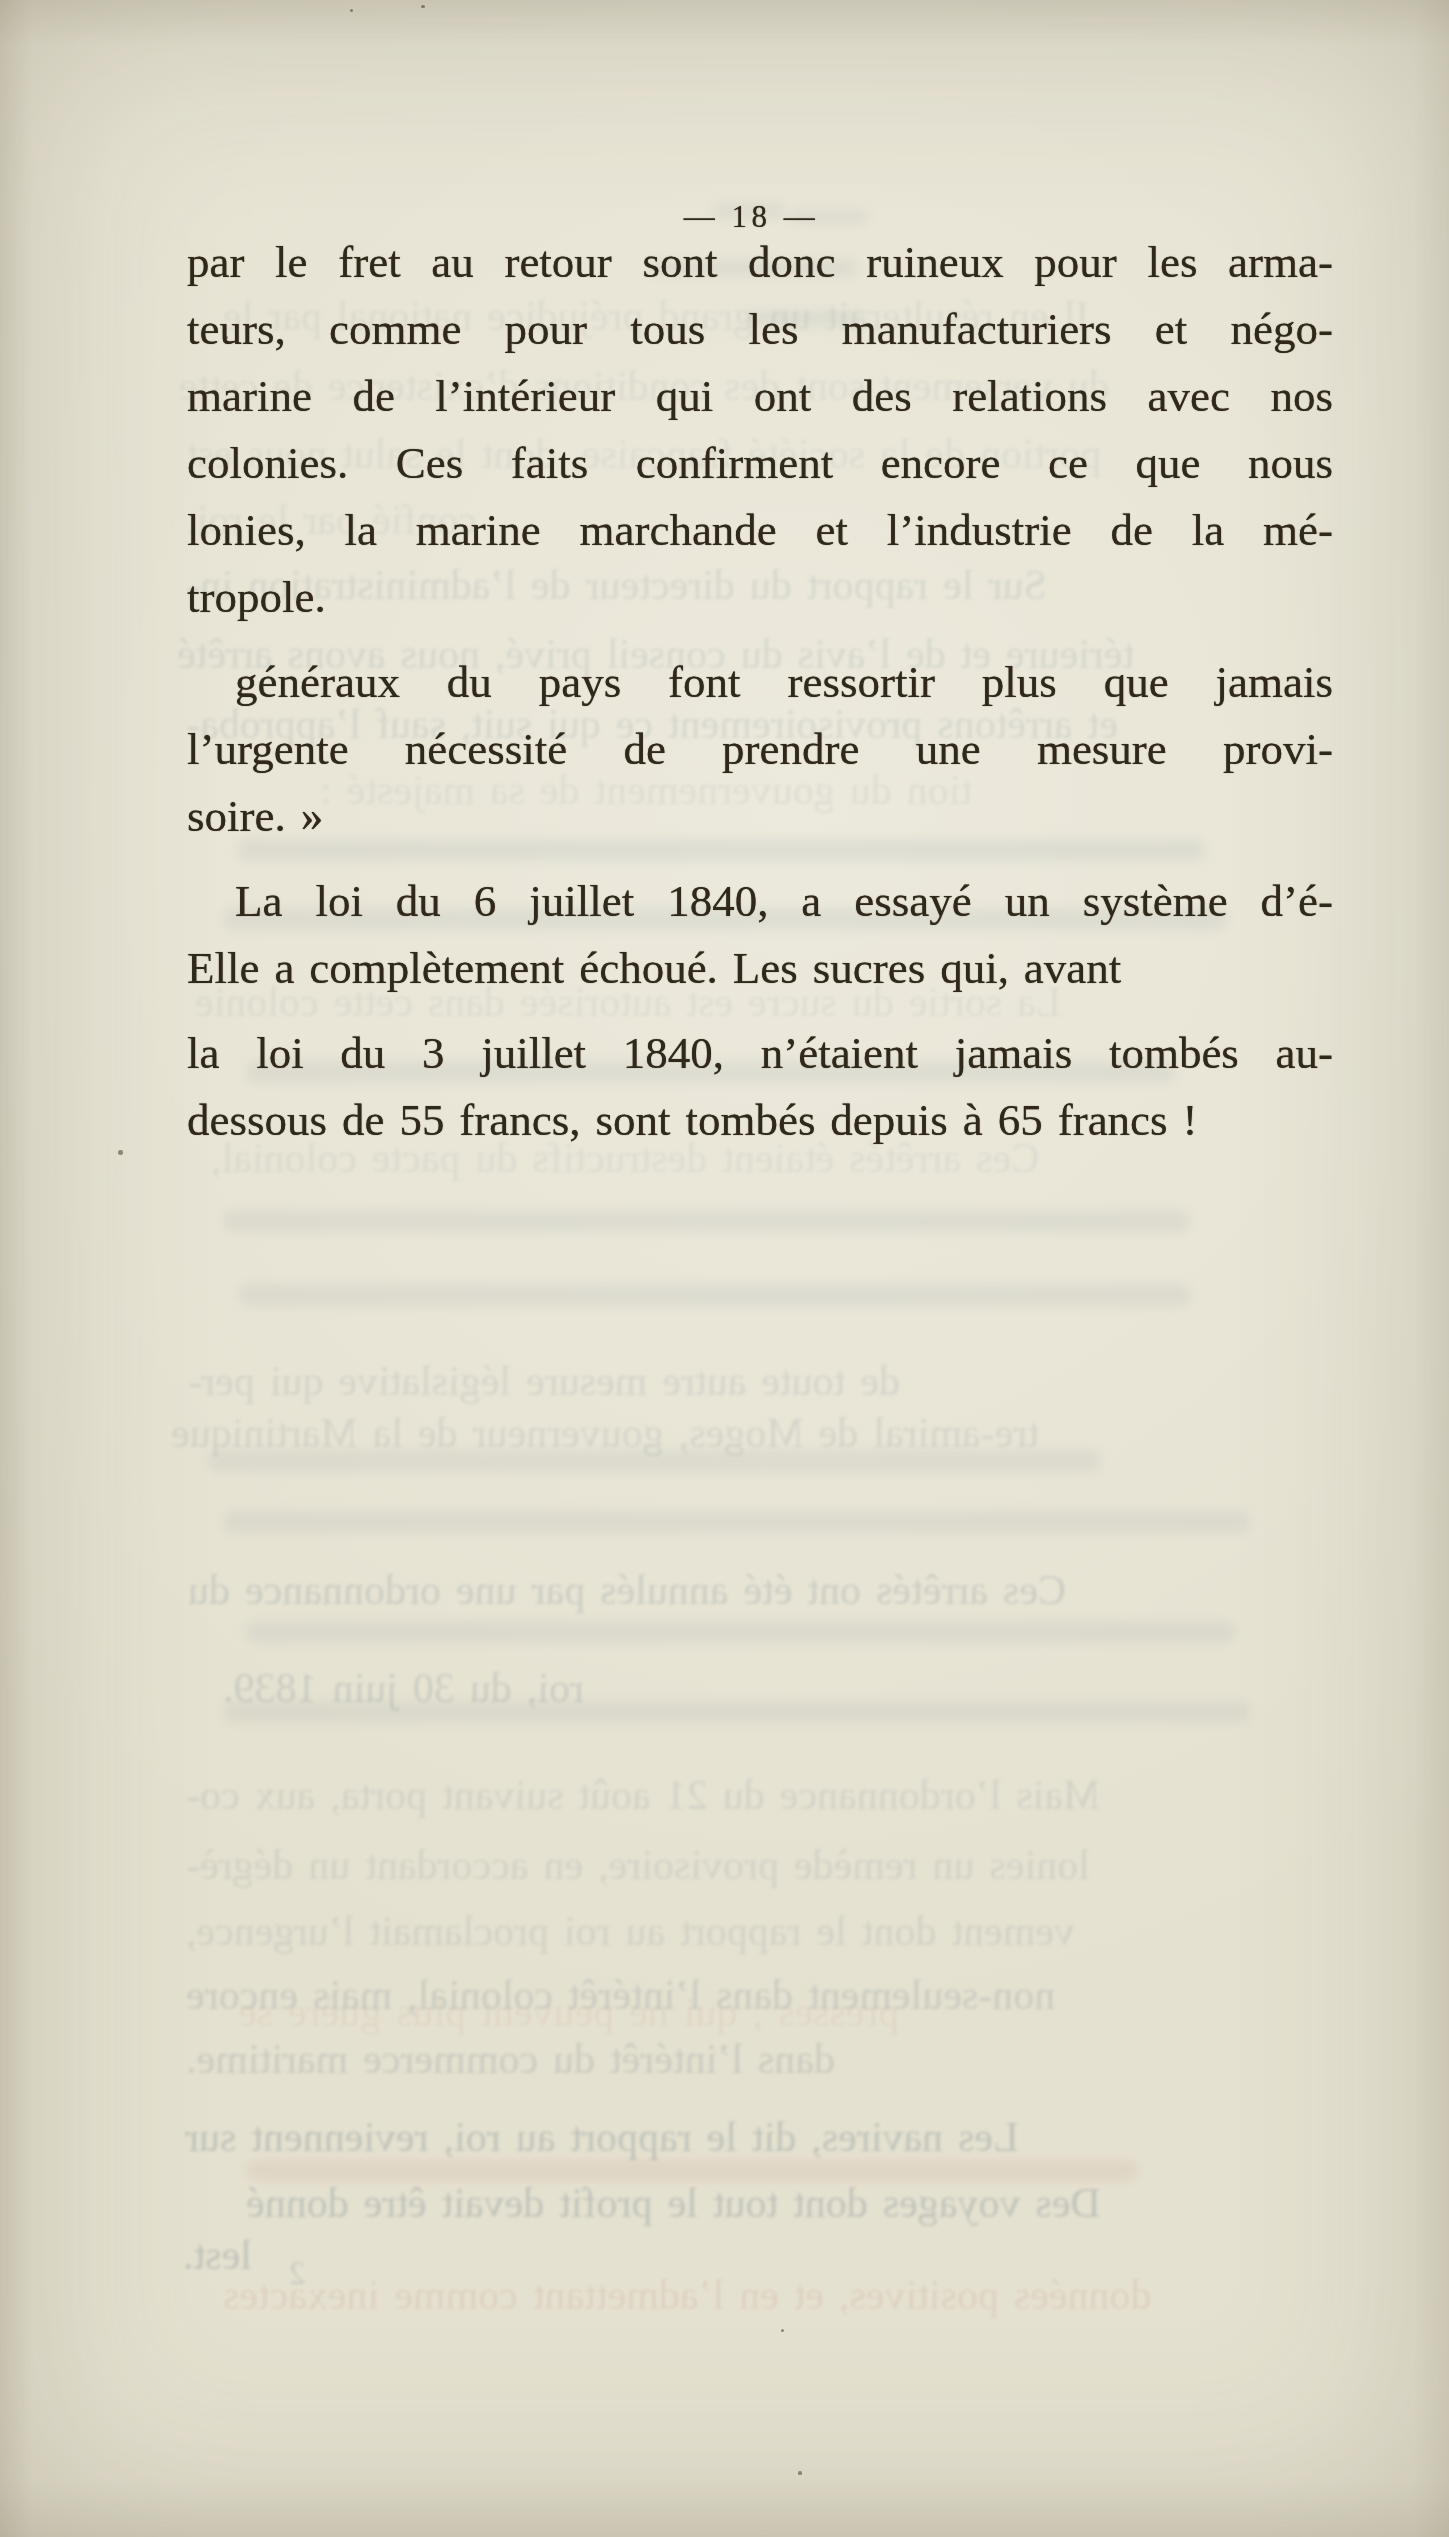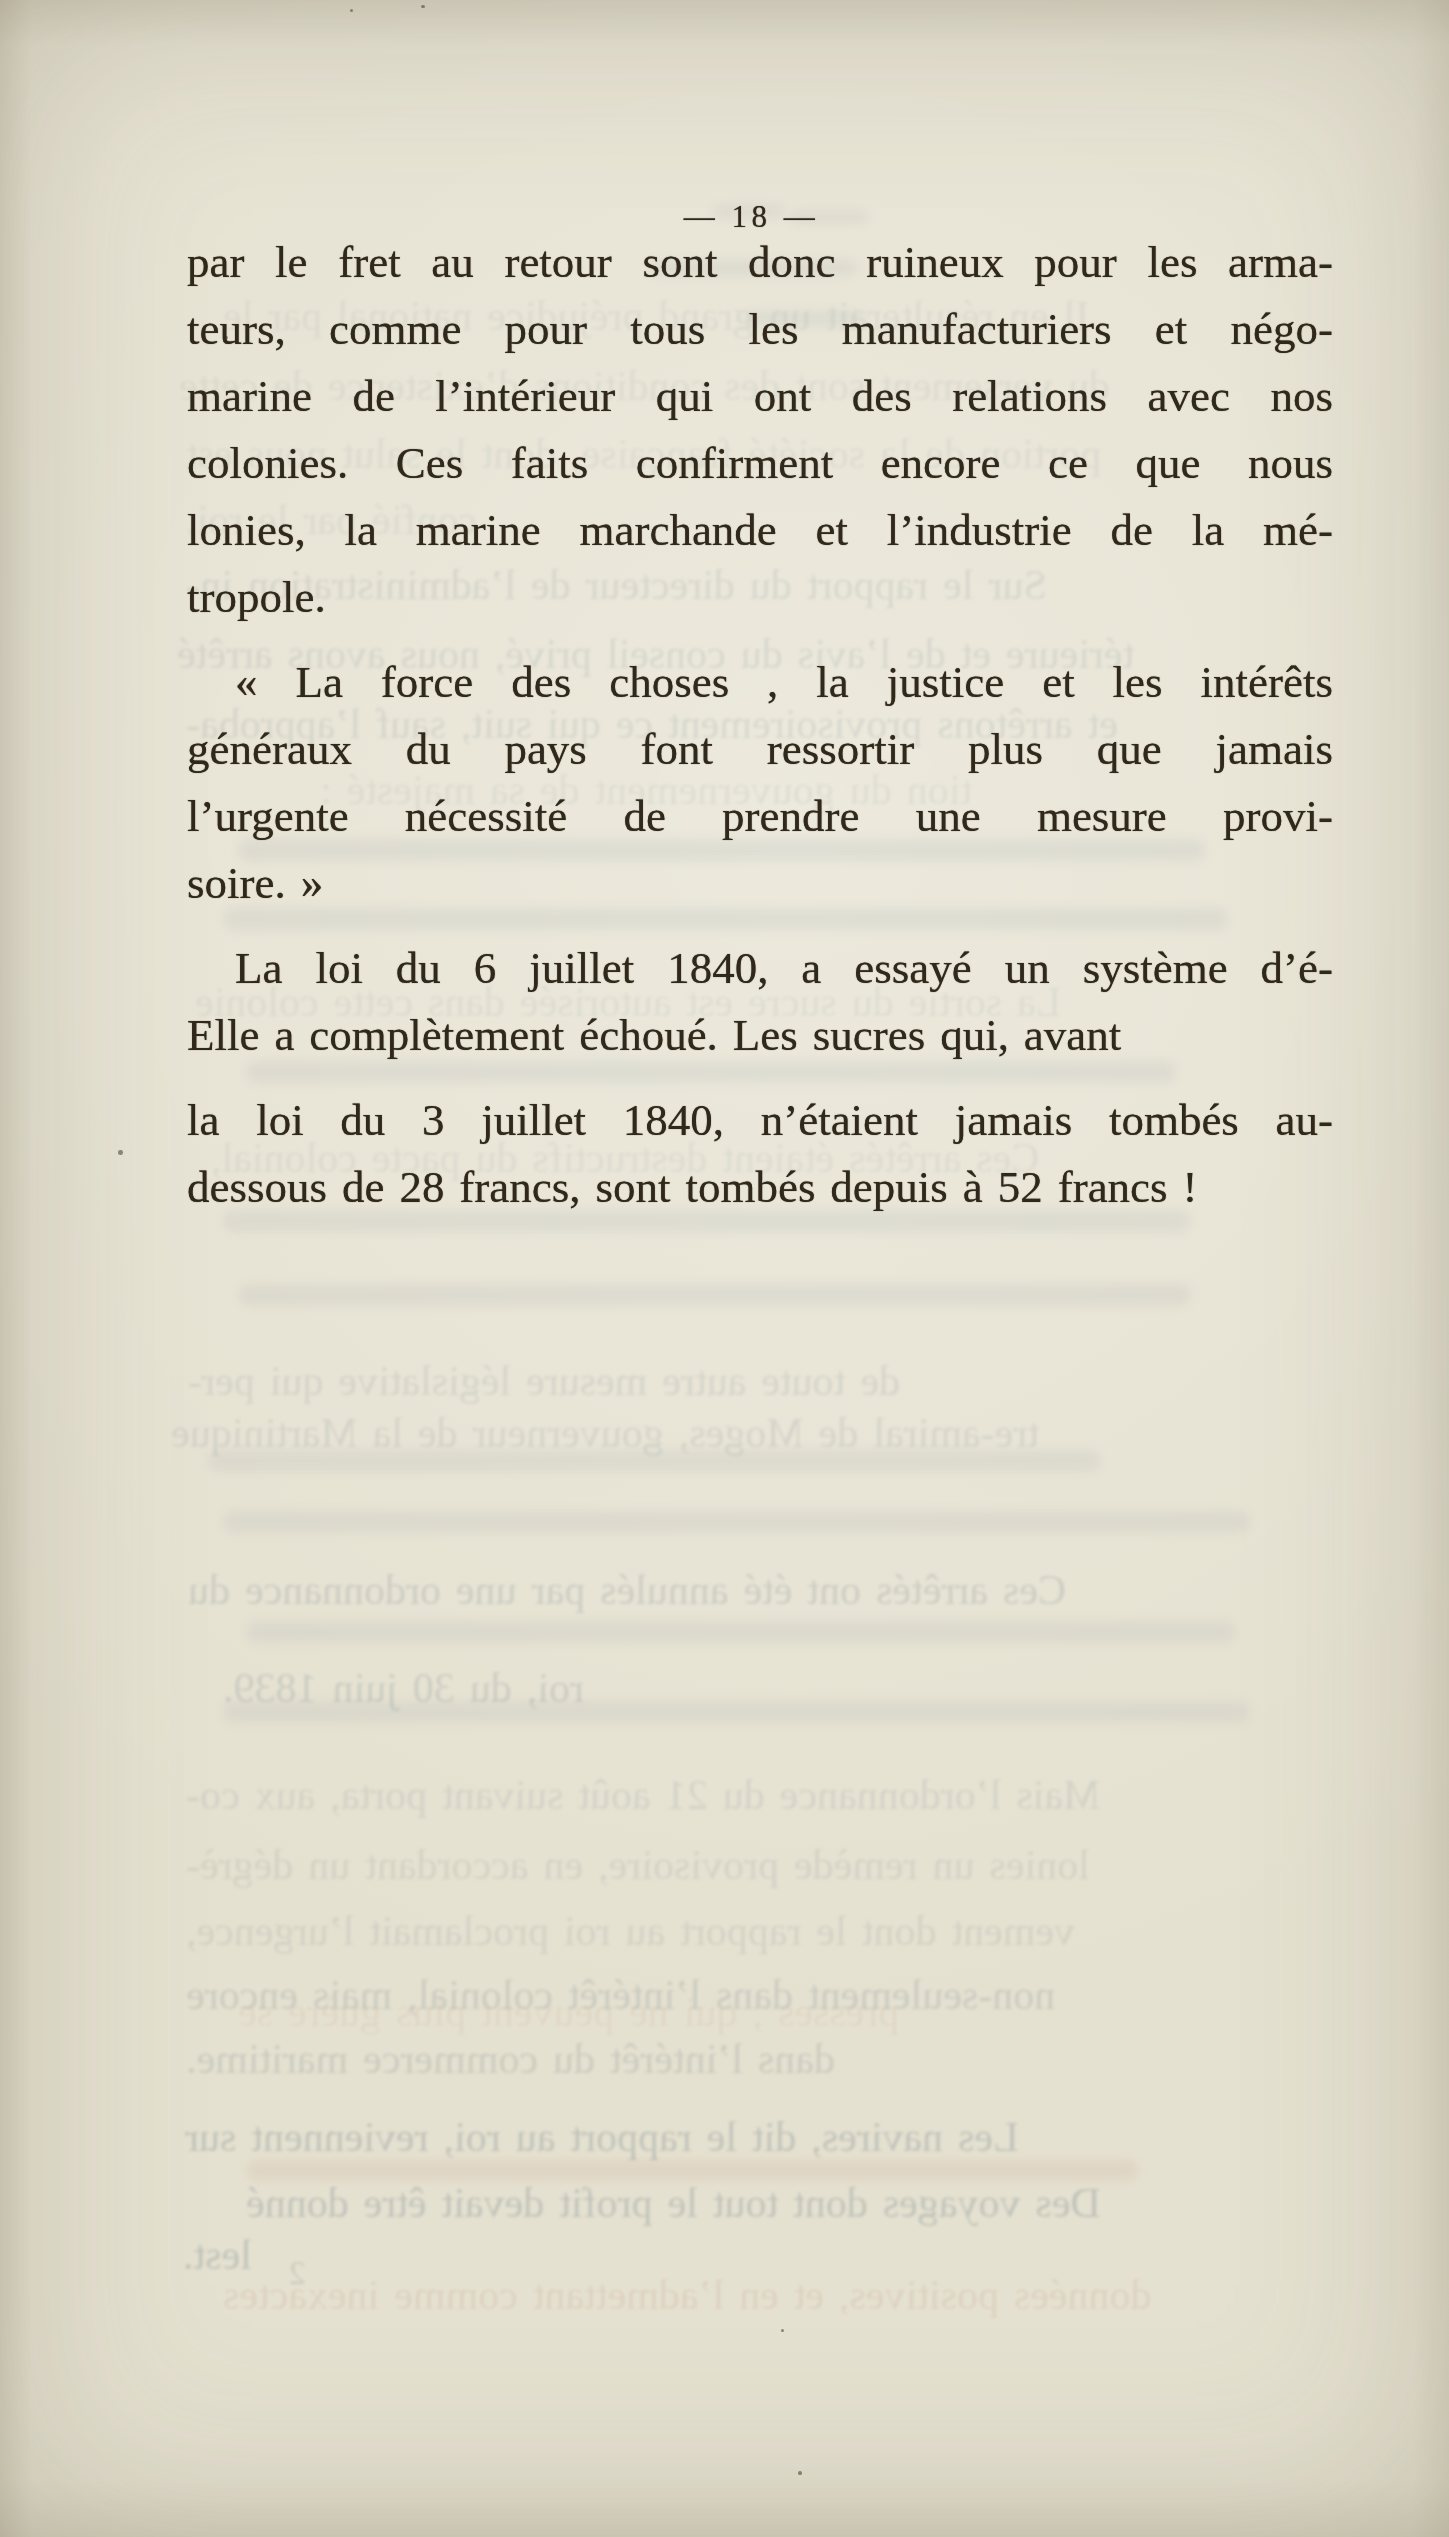--- a/index.html
+++ b/index.html
@@ -127,32 +127,31 @@
   <div class="text-block">
       <div class="para">
         <div class="line">par le fret au retour sont donc ruineux pour les arma-</div>
         <div class="line">teurs, comme pour tous les manufacturiers et négo-</div>
         <div class="line">marine de l’intérieur qui ont des relations avec nos</div>
         <div class="line">colonies. Ces faits confirment encore ce que nous</div>
         <div class="line">lonies, la marine marchande et l’industrie de la mé-</div>
         <div class="line last">tropole.</div>
       </div>
       <div class="para indent">
-        <div class="line">« La force des choses , la justice et les intérêts</div>
         <div class="line">généraux du pays font ressortir plus que jamais</div>
         <div class="line">l’urgente nécessité de prendre une mesure provi-</div>
         <div class="line last">soire. »</div>
       </div>
       <div class="para indent">
         <div class="line">La loi du 6 juillet 1840, a essayé un système d’é-</div>
         <div class="line last">Elle a complètement échoué. Les sucres qui, avant</div>
       </div>
       <div class="para">
         <div class="line">la loi du 3 juillet 1840, n’étaient jamais tombés au-</div>
-        <div class="line last">dessous de 28 francs, sont tombés depuis à 52 francs !</div>
+        <div class="line last">dessous de 55 francs, sont tombés depuis à 65 francs !</div>
       </div>
     </div>
   <div class="artifact-layer">
       <div class="smudge" style="left: 713px; top: 205px; width: 71px; height: 13.4px;"></div>
       <div class="smudge" style="left: 790px; top: 211px; width: 78px; height: 12px;"></div>
       <div class="smudge" style="left: 649px; top: 260px; width: 208px; height: 16.4px;"></div>
       <div class="smudge" style="left: 744px; top: 311px; width: 119px; height: 15px;"></div>
       <div class="smudge" style="left: 238px; top: 839px; width: 967px; height: 22px;"></div>
       <div class="smudge" style="left: 223px; top: 908px; width: 1005px; height: 22px;"></div>
       <div class="smudge" style="left: 246px; top: 1061px; width: 930px; height: 22px;"></div>

